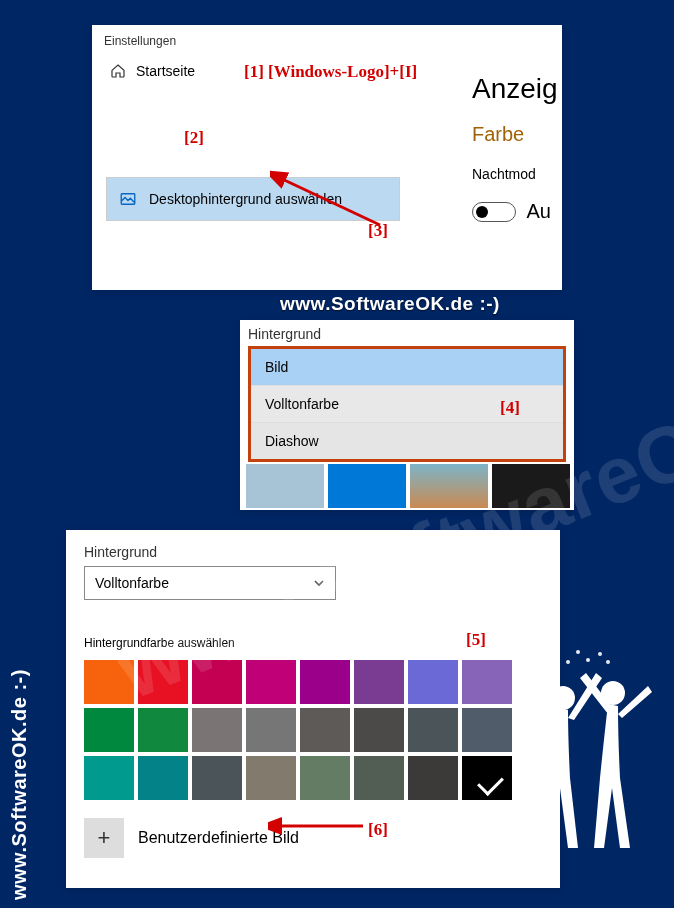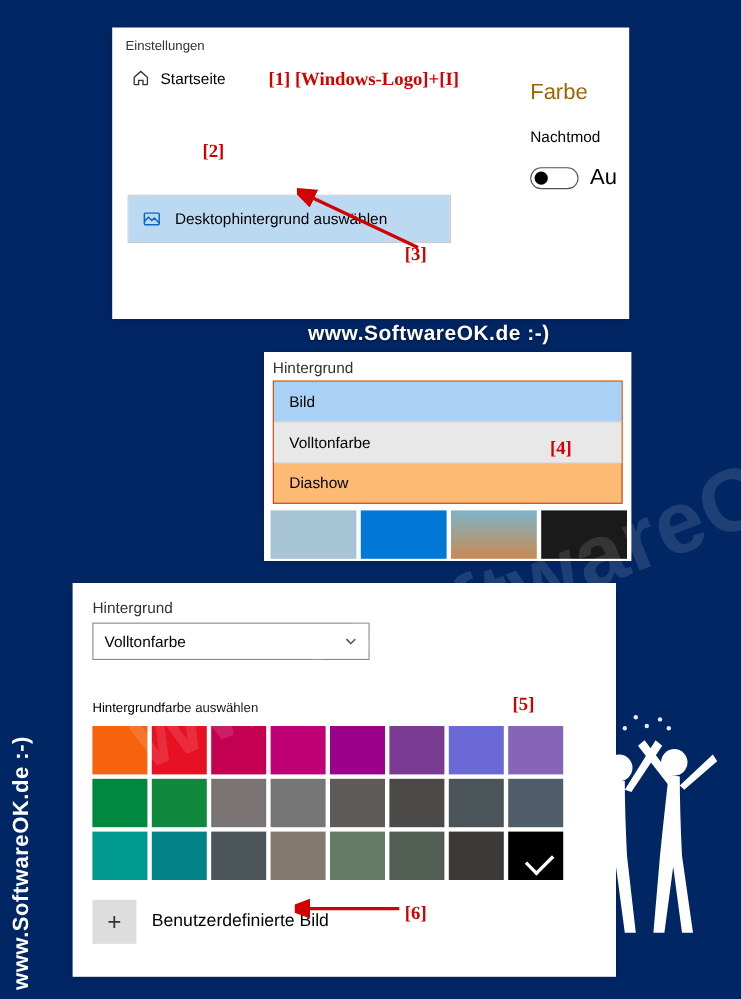--- a/index.html
+++ b/index.html
@@ -11,21 +11,21 @@
   overflow: hidden;
   color: #000;
 }
 .panel {
   background: #fff;
   position: absolute;
   box-shadow: 0 2px 8px rgba(0,0,0,.15);
 }
 
 
-.panel1 { left: 102px; top: 25px; width: 470px; height: 265px; background:#fff; }
+.panel1 { left: 92px; top: 25px; width: 470px; height: 265px; background:#fff; }
 .p1-titlebar { height: 32px; display:flex; align-items:center; padding:0 12px; font-size:12px; color:#333; }
 .p1-home { display:flex; align-items:center; gap:10px; padding:6px 12px 0 18px; font-size:14px; color:#000; }
 .p1-home svg { width:16px; height:16px; }
 .p1-searchwrap { margin:18px 12px 0 14px; position:relative; }
 .p1-search {
   width:280px; height:34px; border:2px solid #0a66c2; padding:2px 28px 2px 10px;
   font-size:15px; outline:none; background:#fff;
 }
 .p1-caret { position:absolute; left:48px; top:6px; width:1px; height:20px; background:#0066cc; animation:blink 1.1s steps(1) infinite; }
 @keyframes blink { 50% { opacity:0; } }
@@ -38,21 +38,21 @@
 .p1-right h1 { font-weight:400; font-size:28px; margin-bottom:18px; }
 .p1-right .sub { font-size:20px; color:#a16207; margin-bottom:20px; }
 .p1-right .label { font-size:14px; color:#000; margin-bottom:18px; }
 .p1-toggle { width:44px; height:20px; border:1px solid #555; border-radius:10px; position:relative; display:inline-block; vertical-align:middle; }
 .p1-toggle::after { content:""; width:12px; height:12px; background:#000; border-radius:50%; position:absolute; left:3px; top:3px; }
 .p1-toggle-lab { display:inline-block; vertical-align:middle; margin-left:6px; font-size:20px; }
 
 
 .panel2 { left:240px; top:320px; width:334px; height:190px; background:#fff; }
 .p2-label { font-size:14px; padding:6px 8px 4px 8px; color:#333; }
-.p2-dd { margin:0 8px; border:1px solid #c2410c; background:#fdba74; }
+.p2-dd { margin:0 8px; border:3px solid #c2410c; background:#e5e5e5; }
 .p2-opt { padding:10px 14px; font-size:14px; cursor:pointer; border-bottom:1px solid #ddd; }
 .p2-opt.sel { background:#a9d1f5; }
 .p2-opt.hl { background:#e8e8e8; }
 .p2-opt:last-child { border-bottom:none; }
 .p2-thumbs { display:flex; gap:4px; padding:8px 6px 2px 6px; position:absolute; bottom:0; left:0; }
 .p2-th { width:78px; height:44px; }
 
 
 .panel3 { left:66px; top:530px; width:494px; height:358px; background:#fff; padding:14px 18px; }
 .p3-lab { font-size:14px; color:#333; margin-bottom:6px; }
@@ -96,20 +96,21 @@
   <div class="p1-suggest">
     <div class="p1-sg-item sel">
       <svg viewBox="0 0 24 24" fill="none" stroke="#0a66c2" stroke-width="1.8">
           <rect x="3" y="5" width="18" height="14" rx="1"></rect>
           <path d="M3 15l5-5 4 4 3-3 6 6"></path>
         </svg>
       <span>Desktophintergrund auswählen</span>
     </div>
   </div>
   <div class="p1-right">
+    <h1>Anzeig</h1>
     <div class="sub">Farbe</div>
     <div class="label">Nachtmod</div>
     <span class="p1-toggle"></span>
     <span class="p1-toggle-lab">Au</span>
   </div>
 </div>
 
 <div class="panel panel2">
   <div class="p2-label">Hintergrund</div>
   <div class="p2-dd">

